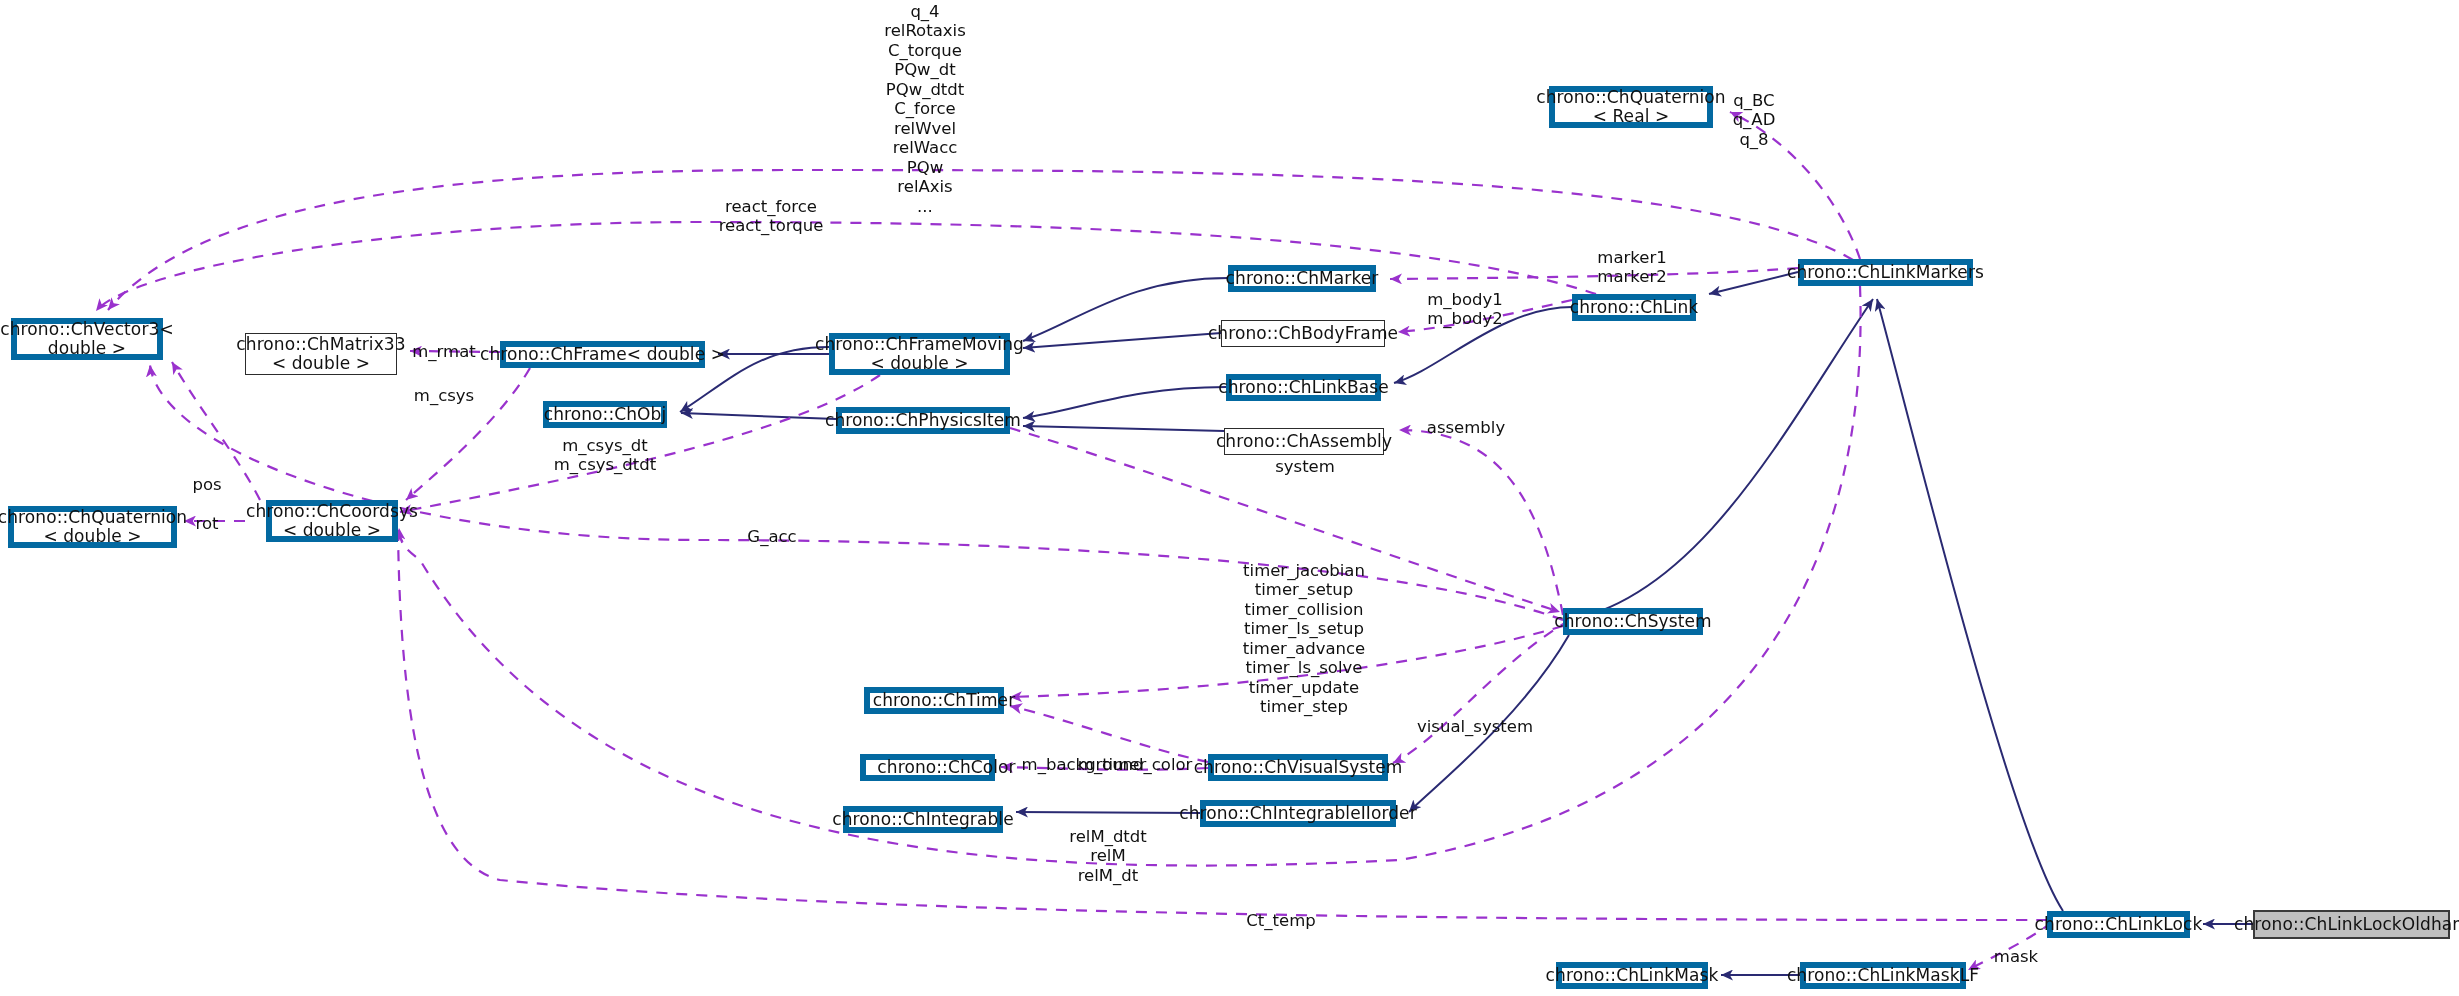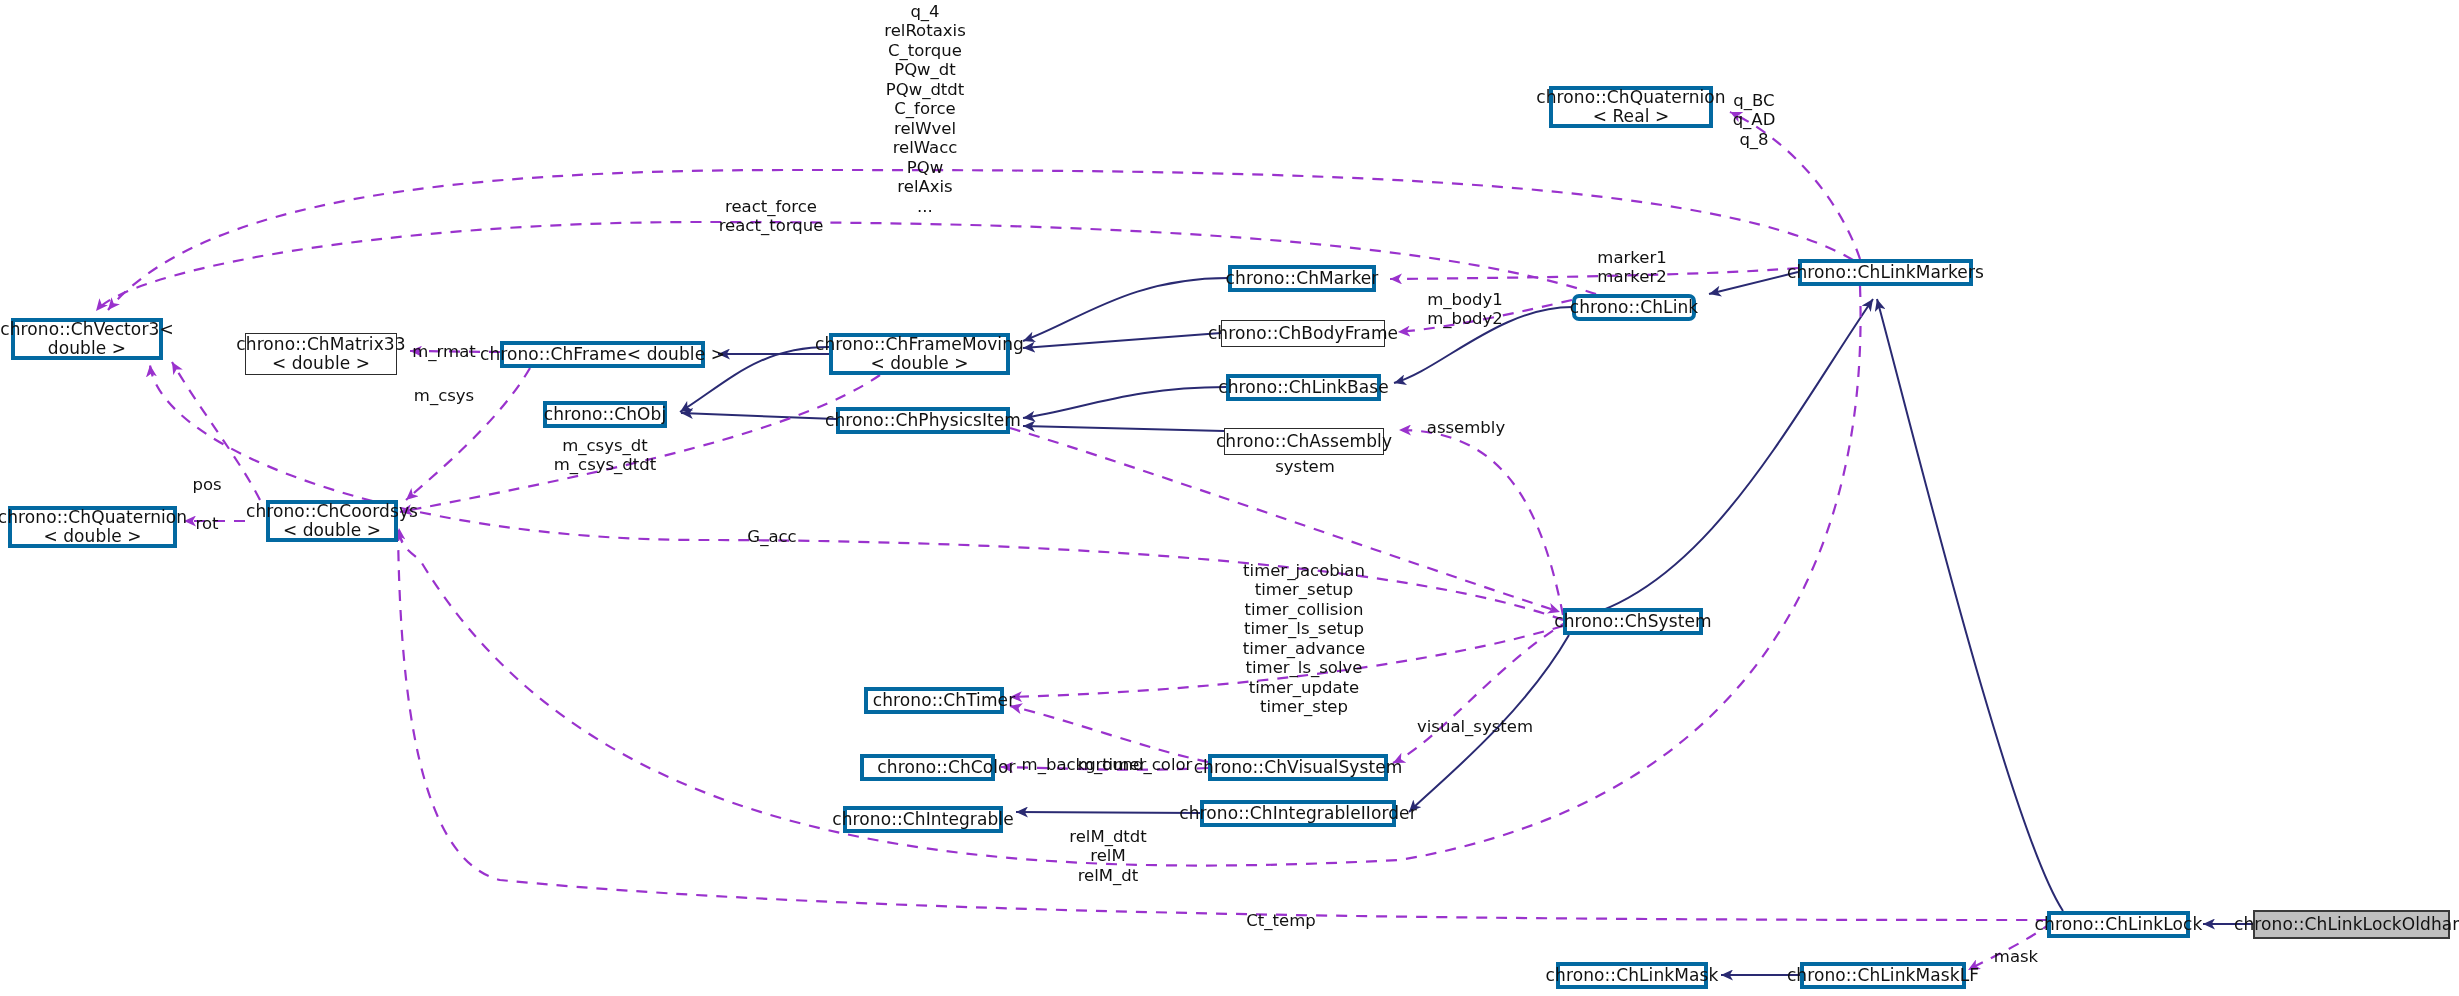--- a/index.html
+++ b/index.html
@@ -2,21 +2,21 @@
 <html><head>
 <meta charset="utf-8">
 <style>
   html,body{margin:0;padding:0;background:#ffffff;}
   body{font-family:"DejaVu Sans","Liberation Sans",sans-serif;}
   #stage{position:relative;width:2459px;height:996px;background:#ffffff;overflow:hidden;}
   #edges{position:absolute;left:0;top:0;width:2459px;height:996px;}
   .node{position:absolute;box-sizing:border-box;background:#ffffff;border:1px solid #2c2c2c;
         display:flex;align-items:center;justify-content:center;text-align:center;
         font-size:17px;color:#111111;line-height:1.12;white-space:pre;letter-spacing:0.1px;}
-  .node.thick{border:4px solid #0369a1;}
+  .node.thick{border:6px solid #0369a1;}
   .node.highlight{background:#bfbfbf;border:2px solid #3a3a3a;}
   .elabel{position:absolute;font-size:16.5px;color:#101010;line-height:1.18;white-space:pre;
           text-align:center;transform:translateX(-50%);}
 </style>
 </head>
 <body>
 
 <div id="stage">
 
   <svg id="edges" viewBox="0 0 2459 996" xmlns="http://www.w3.org/2000/svg">
@@ -82,21 +82,21 @@
 &lt; double &gt;</div>
       <div class="node thick" style="left: 500px; top: 341px; width: 205px; height: 27px;">chrono::ChFrame&lt; double &gt;</div>
       <div class="node thick" style="left: 543px; top: 401px; width: 124px; height: 27px;">chrono::ChObj</div>
       <div class="node thick" style="left: 829px; top: 333px; width: 181px; height: 42px;">chrono::ChFrameMoving
 &lt; double &gt;</div>
       <div class="node thick" style="left: 836px; top: 407px; width: 174px; height: 27px;">chrono::ChPhysicsItem</div>
       <div class="node thick" style="left: 1228px; top: 265px; width: 148px; height: 27px;">chrono::ChMarker</div>
       <div class="node" style="left: 1221px; top: 320px; width: 164px; height: 27px;">chrono::ChBodyFrame</div>
       <div class="node thick" style="left: 1226px; top: 374px; width: 155px; height: 27px;">chrono::ChLinkBase</div>
       <div class="node" style="left: 1224px; top: 428px; width: 160px; height: 27px;">chrono::ChAssembly</div>
-      <div class="node thick" style="left: 1572px; top: 294px; width: 124px; height: 27px; border-radius: 7px;">chrono::ChLink</div>
+      <div class="node thick" style="left: 1572px; top: 294px; width: 124px; height: 27px;">chrono::ChLink</div>
       <div class="node thick" style="left: 1549px; top: 86px; width: 164px; height: 42px;">chrono::ChQuaternion
 &lt; Real &gt;</div>
       <div class="node thick" style="left: 1798px; top: 259px; width: 175px; height: 27px;">chrono::ChLinkMarkers</div>
       <div class="node thick" style="left: 1563px; top: 608px; width: 140px; height: 27px;">chrono::ChSystem</div>
       <div class="node thick" style="left: 864px; top: 687px; width: 140px; height: 27px; padding-left: 20px;">chrono::ChTimer</div>
       <div class="node thick" style="left: 860px; top: 754px; width: 135px; height: 27px; padding-left: 38px;">chrono::ChColor</div>
       <div class="node thick" style="left: 843px; top: 806px; width: 160px; height: 27px;">chrono::ChIntegrable</div>
       <div class="node thick" style="left: 1208px; top: 754px; width: 180px; height: 27px;">chrono::ChVisualSystem</div>
       <div class="node thick" style="left: 1200px; top: 800px; width: 196px; height: 27px;">chrono::ChIntegrableIIorder</div>
       <div class="node thick" style="left: 2047px; top: 911px; width: 143px; height: 27px;">chrono::ChLinkLock</div>

